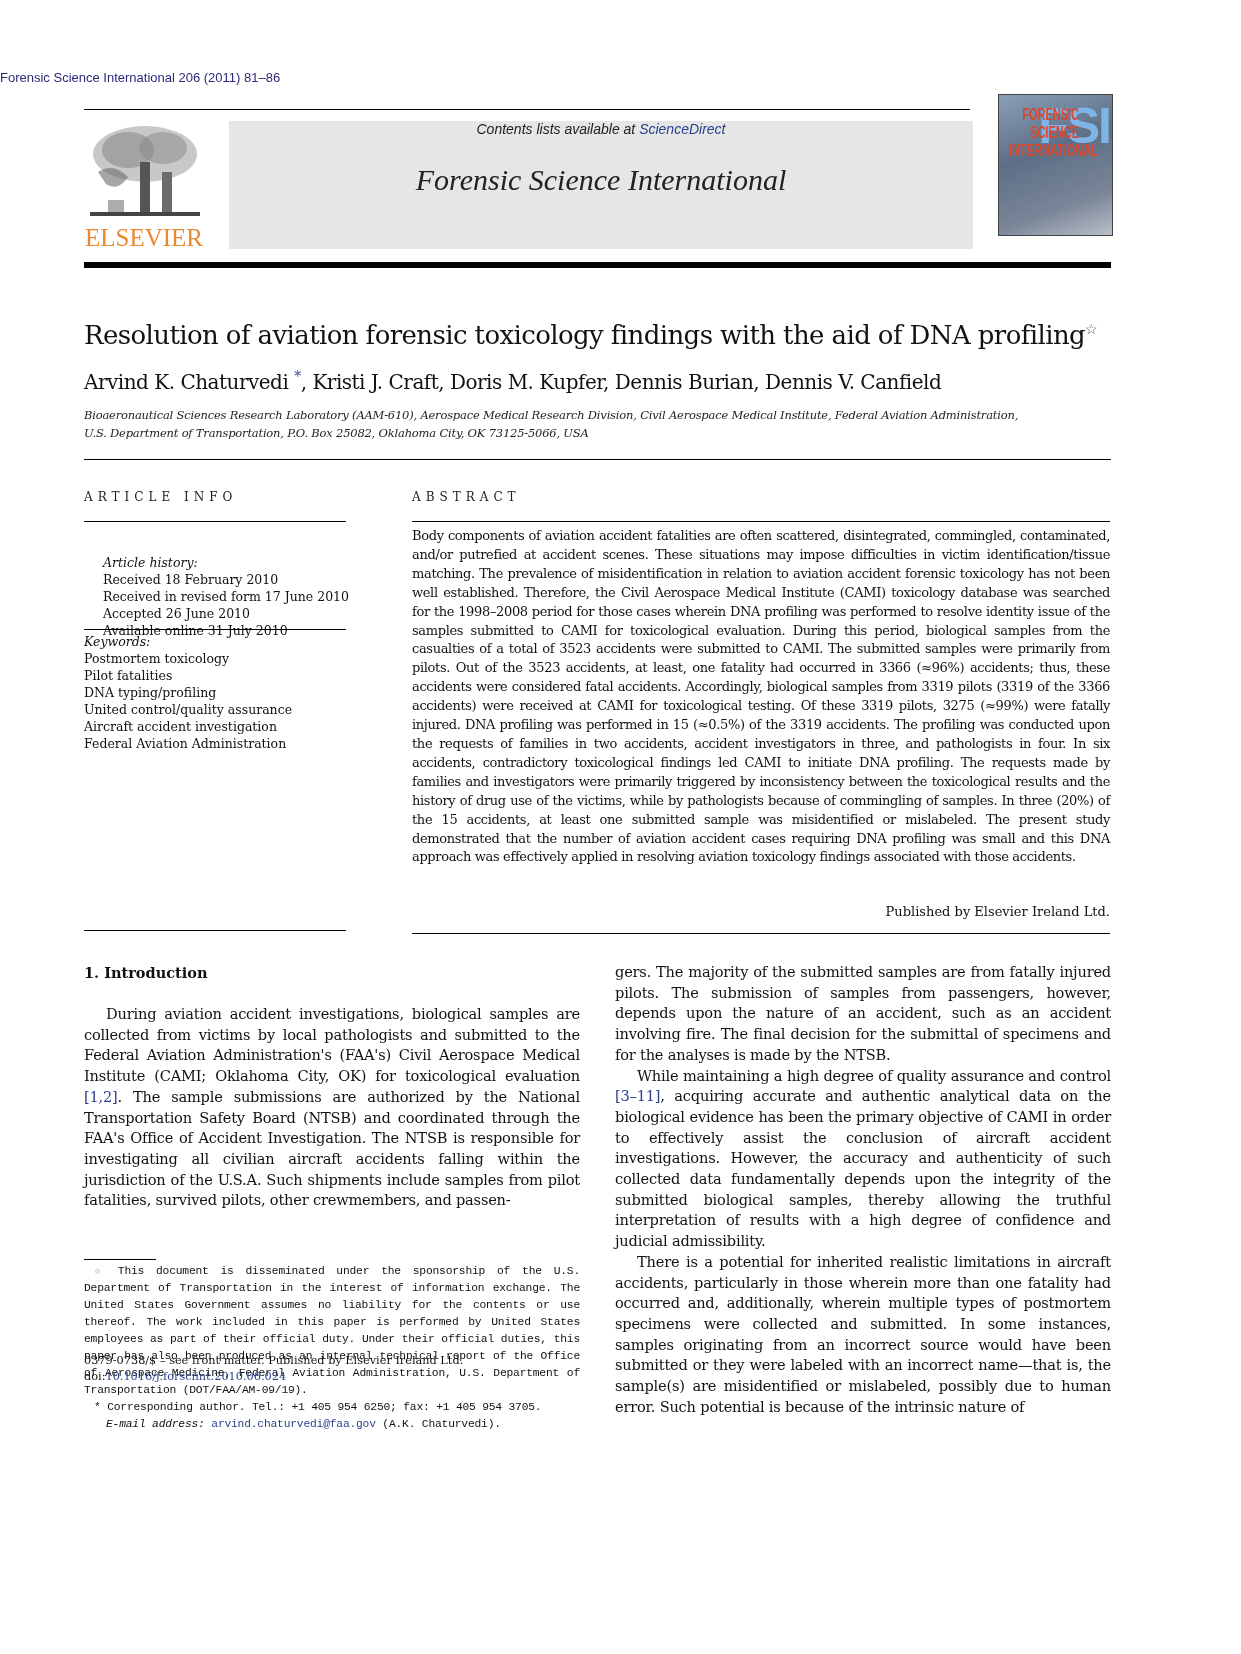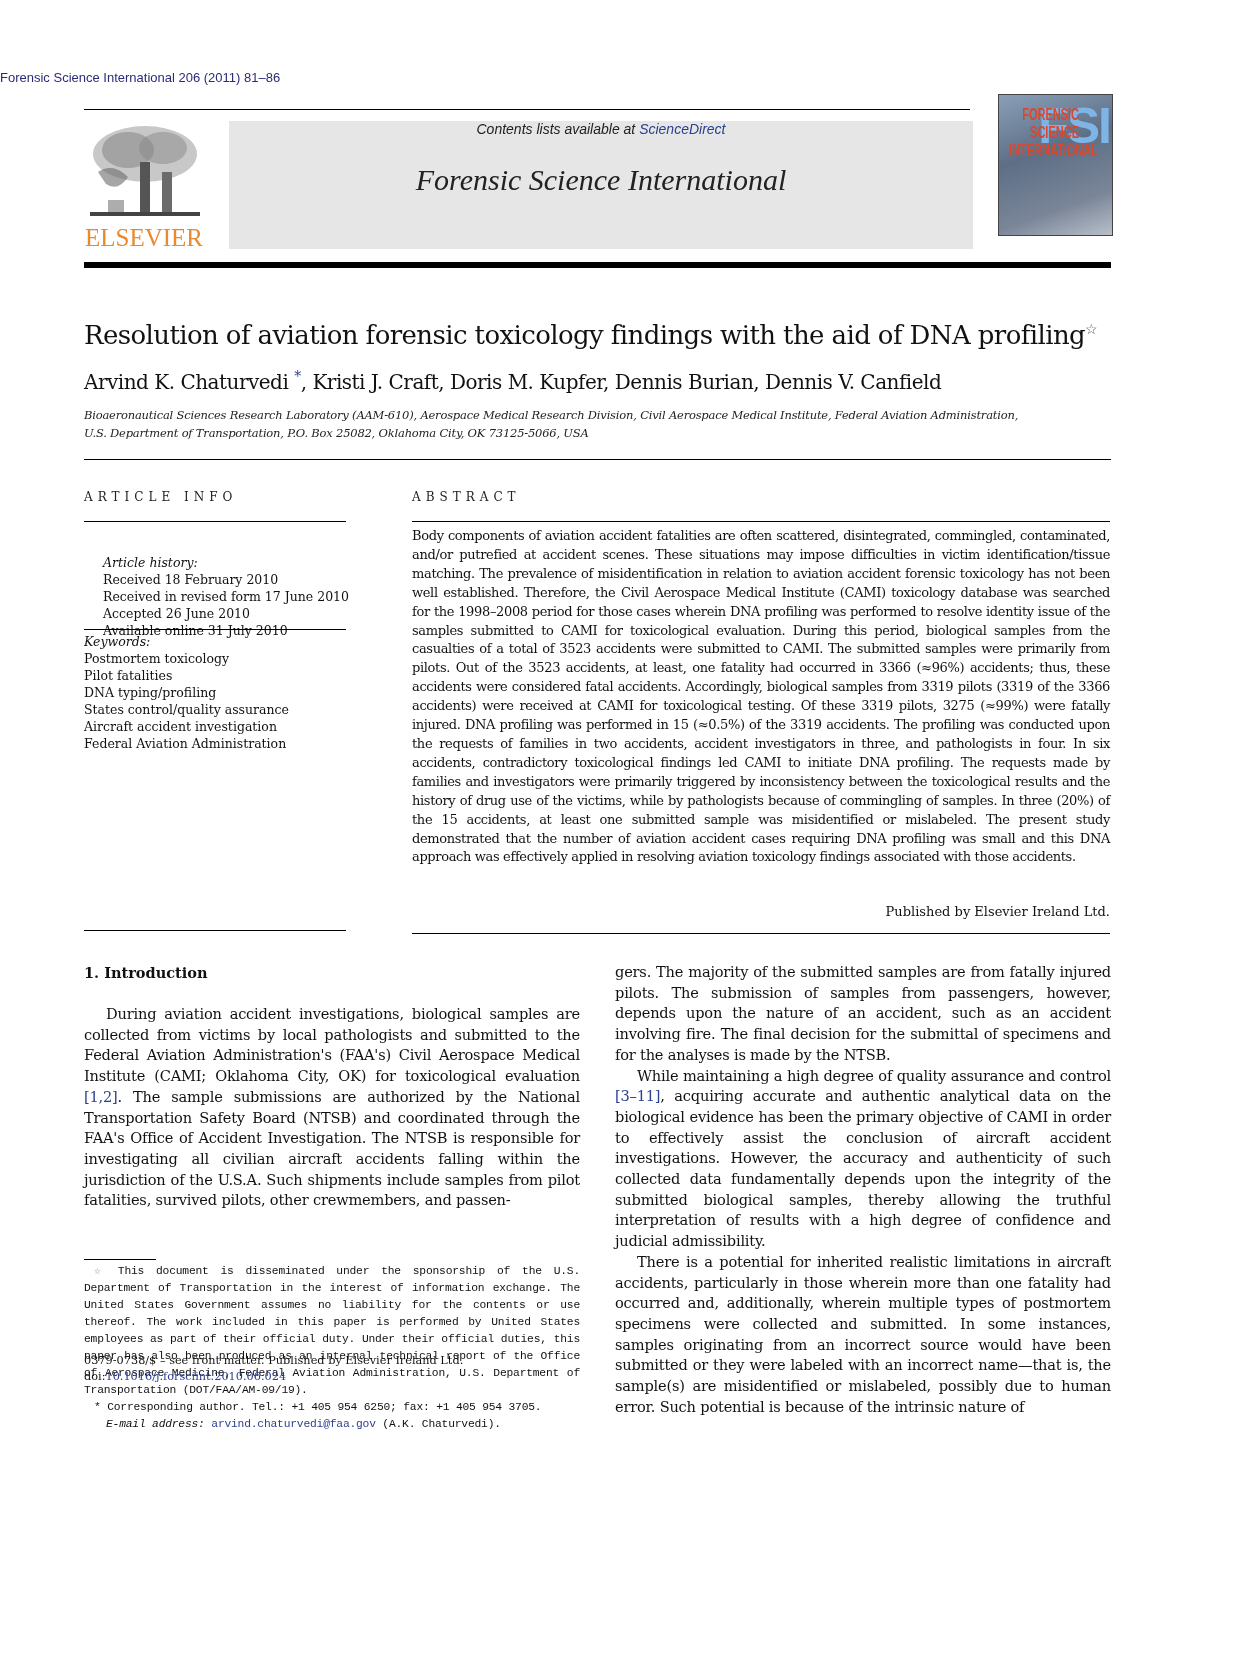--- a/index.html
+++ b/index.html
@@ -91,21 +91,21 @@
   <div>Received in revised form 17 June 2010</div>
   <div>Accepted 26 June 2010</div>
   <div>Available online 31 July 2010</div>
 </div>
 <div class="abs rule" style="left:84px; top:629px; width:262px;"></div>
 <div class="abs info" style="left:84px; top:633px; width:262px;">
   <div class="it">Keywords:</div>
   <div>Postmortem toxicology</div>
   <div>Pilot fatalities</div>
   <div>DNA typing/profiling</div>
-  <div>States control/quality assurance</div>
+  <div>United control/quality assurance</div>
   <div>Aircraft accident investigation</div>
   <div>Federal Aviation Administration</div>
 </div>
 <div class="abs rule" style="left:84px; top:930px; width:262px;"></div>
 
 <div class="abs sechead" style="left:412px; top:490px;">ABSTRACT</div>
 <div class="abs rule" style="left:412px; top:521px; width:698px;"></div>
 <div class="abs abstract">Body components of aviation accident fatalities are often scattered, disintegrated, commingled, contaminated, and/or putrefied at accident scenes. These situations may impose difficulties in victim identification/tissue matching. The prevalence of misidentification in relation to aviation accident forensic toxicology has not been well established. Therefore, the Civil Aerospace Medical Institute (CAMI) toxicology database was searched for the 1998–2008 period for those cases wherein DNA profiling was performed to resolve identity issue of the samples submitted to CAMI for toxicological evaluation. During this period, biological samples from the casualties of a total of 3523 accidents were submitted to CAMI. The submitted samples were primarily from pilots. Out of the 3523 accidents, at least, one fatality had occurred in 3366 (≈96%) accidents; thus, these accidents were considered fatal accidents. Accordingly, biological samples from 3319 pilots (3319 of the 3366 accidents) were received at CAMI for toxicological testing. Of these 3319 pilots, 3275 (≈99%) were fatally injured. DNA profiling was performed in 15 (≈0.5%) of the 3319 accidents. The profiling was conducted upon the requests of families in two accidents, accident investigators in three, and pathologists in four. In six accidents, contradictory toxicological findings led CAMI to initiate DNA profiling. The requests made by families and investigators were primarily triggered by inconsistency between the toxicological results and the history of drug use of the victims, while by pathologists because of commingling of samples. In three (20%) of the 15 accidents, at least one submitted sample was misidentified or mislabeled. The present study demonstrated that the number of aviation accident cases requiring DNA profiling was small and this DNA approach was effectively applied in resolving aviation toxicology findings associated with those accidents.</div>
 <div class="abs published">Published by Elsevier Ireland Ltd.</div>
 <div class="abs rule" style="left:412px; top:933px; width:698px;"></div>

